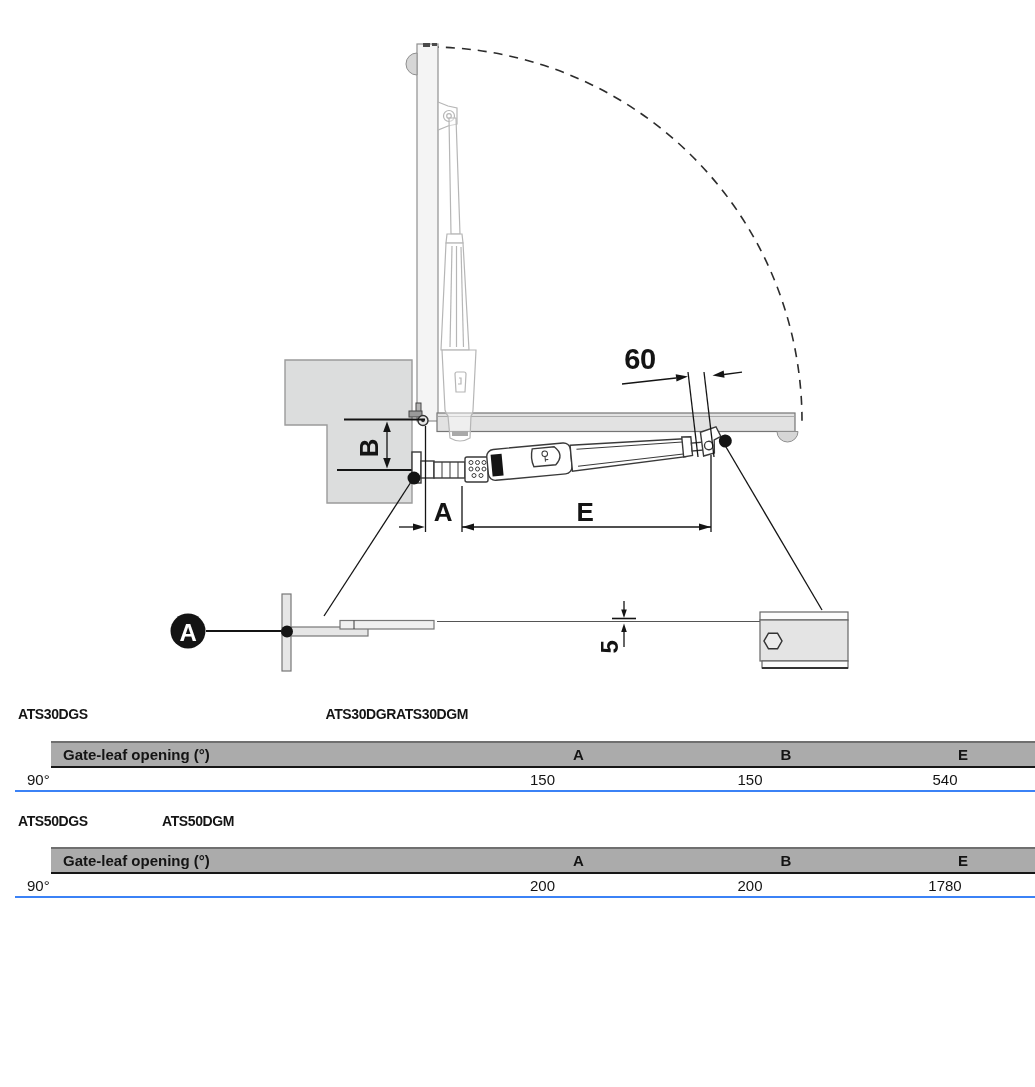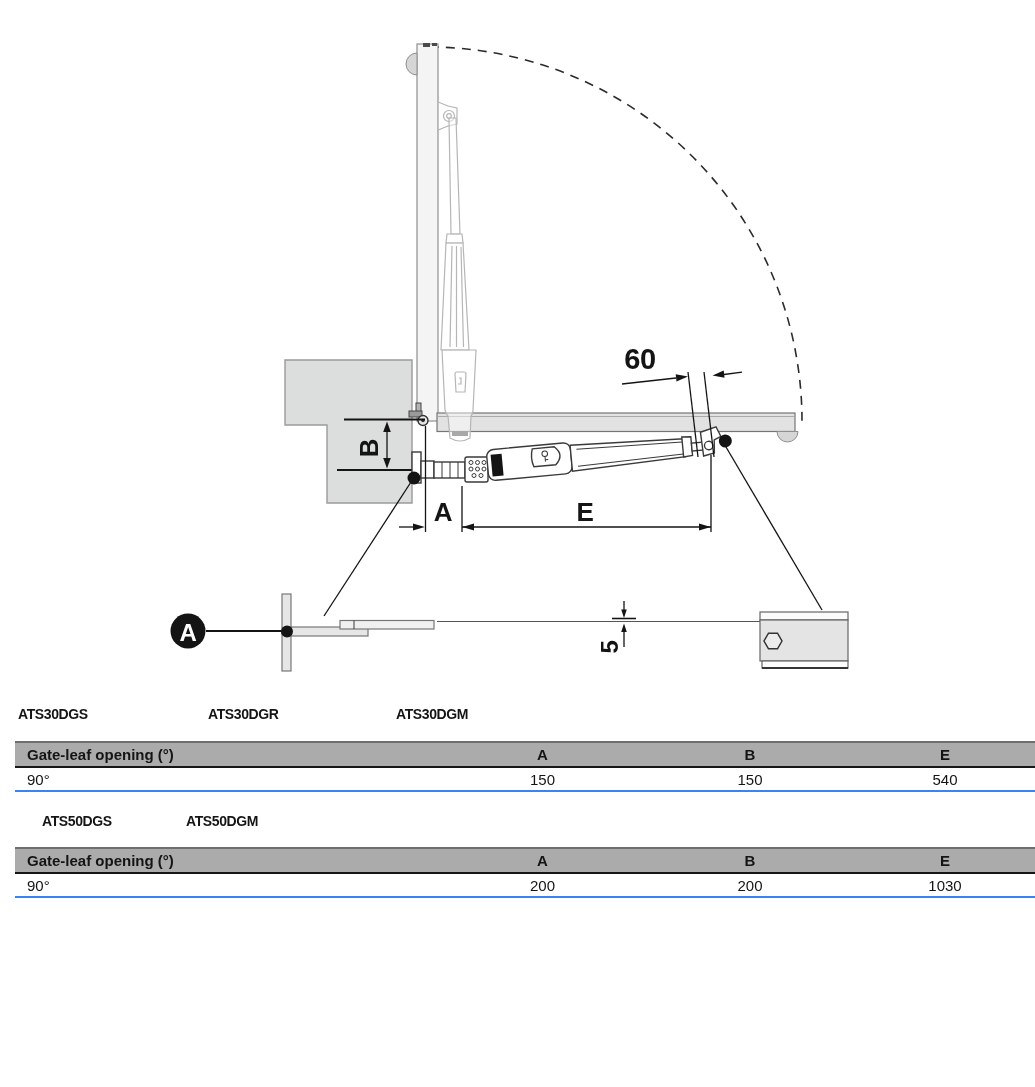--- a/index.html
+++ b/index.html
@@ -22,25 +22,25 @@
   .blk{fill:#141414;stroke:none;}
   .dim{stroke:#141414;stroke-width:1.9;fill:none;}
   .dimthin{stroke:#141414;stroke-width:1.3;fill:none;}
   .graythin{stroke:#555;stroke-width:1;fill:none;}
   .dtext{font-family:"Liberation Sans",sans-serif;font-weight:bold;fill:#141414;letter-spacing:-0.5px;}
   .grayfill{fill:#e6e6e6;stroke:#777;stroke-width:1.2;}
 
   
   .model-row{position:absolute;display:flex;font-weight:bold;font-size:14px;letter-spacing:-0.4px;}
   .model-row .m1{display:inline-block;}
-  .row1 .w1{width:190px;} .row1 .w2{width:188px;}
+  .row1 .w1{width:190px;} .row1 .w2{width:188px;text-align:right;}
   .row2 .w1{width:144px;}
   .data-table{position:absolute;left:15px;right:0;}
   .t-head,.t-row{display:grid;grid-template-columns:425px 205px 210px 1fr;align-items:center;font-size:15px;}
-  .t-head{background:#ababab;border-top:2px solid #6f6f6f;border-bottom:2px solid #161616;height:23px;font-weight:bold;}
+  .t-head{background:#ababab;border-top:2px solid #6f6f6f;border-bottom:2px solid #161616;height:23px;font-weight:bold;margin-left:36px;}
   .t-row{height:22px;border-bottom:2px solid #3b82f6;}
   .c-label{padding-left:12px;}
   .c-num{text-align:center;}
 </style>
 </head>
 <body>
 
 <div class="page">
 
   <svg class="diagram" width="1035" height="700" viewBox="0 0 1035 700">
@@ -202,33 +202,33 @@
       <div class="c-num">E</div>
     </div>
     <div class="t-row">
       <div class="c-label">90°</div>
       <div class="c-num">150</div>
       <div class="c-num">150</div>
       <div class="c-num">540</div>
     </div>
   </div>
 
-  <div class="model-row row2" style="left:18px;top:813px;margin-left:24px;">
+  <div class="model-row row2" style="left:18px;top:813px;">
     <span class="m1 w1">ATS50DGS</span>
     <span class="m1">ATS50DGM</span>
   </div>
 
   <div class="data-table" style="top:847px;">
     <div class="t-head">
       <div class="c-label">Gate-leaf opening (°)</div>
       <div class="c-num">A</div>
       <div class="c-num">B</div>
       <div class="c-num">E</div>
     </div>
     <div class="t-row">
       <div class="c-label">90°</div>
       <div class="c-num">200</div>
       <div class="c-num">200</div>
-      <div class="c-num">1030</div>
+      <div class="c-num">1780</div>
     </div>
   </div>
 
 </div>
 
 </body></html>

